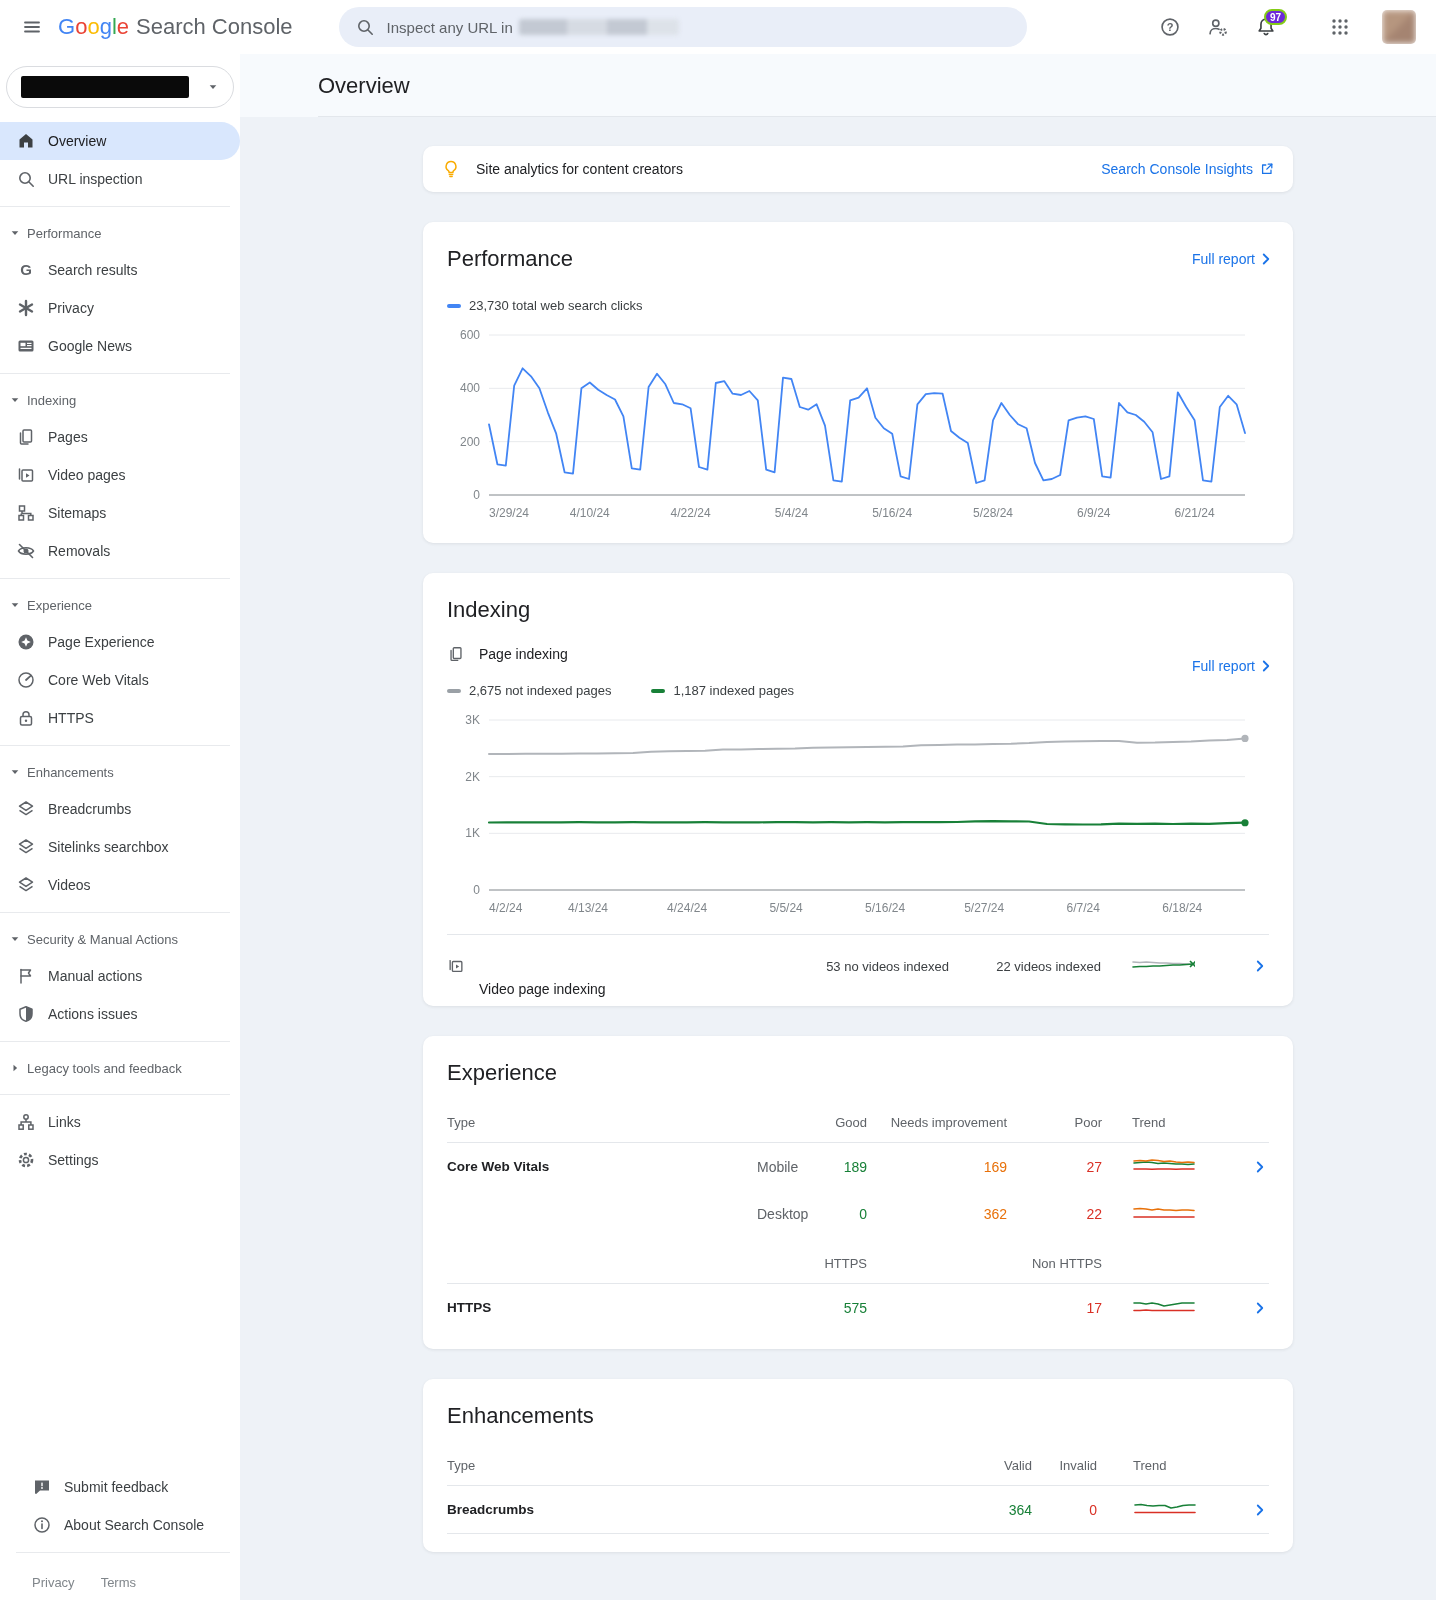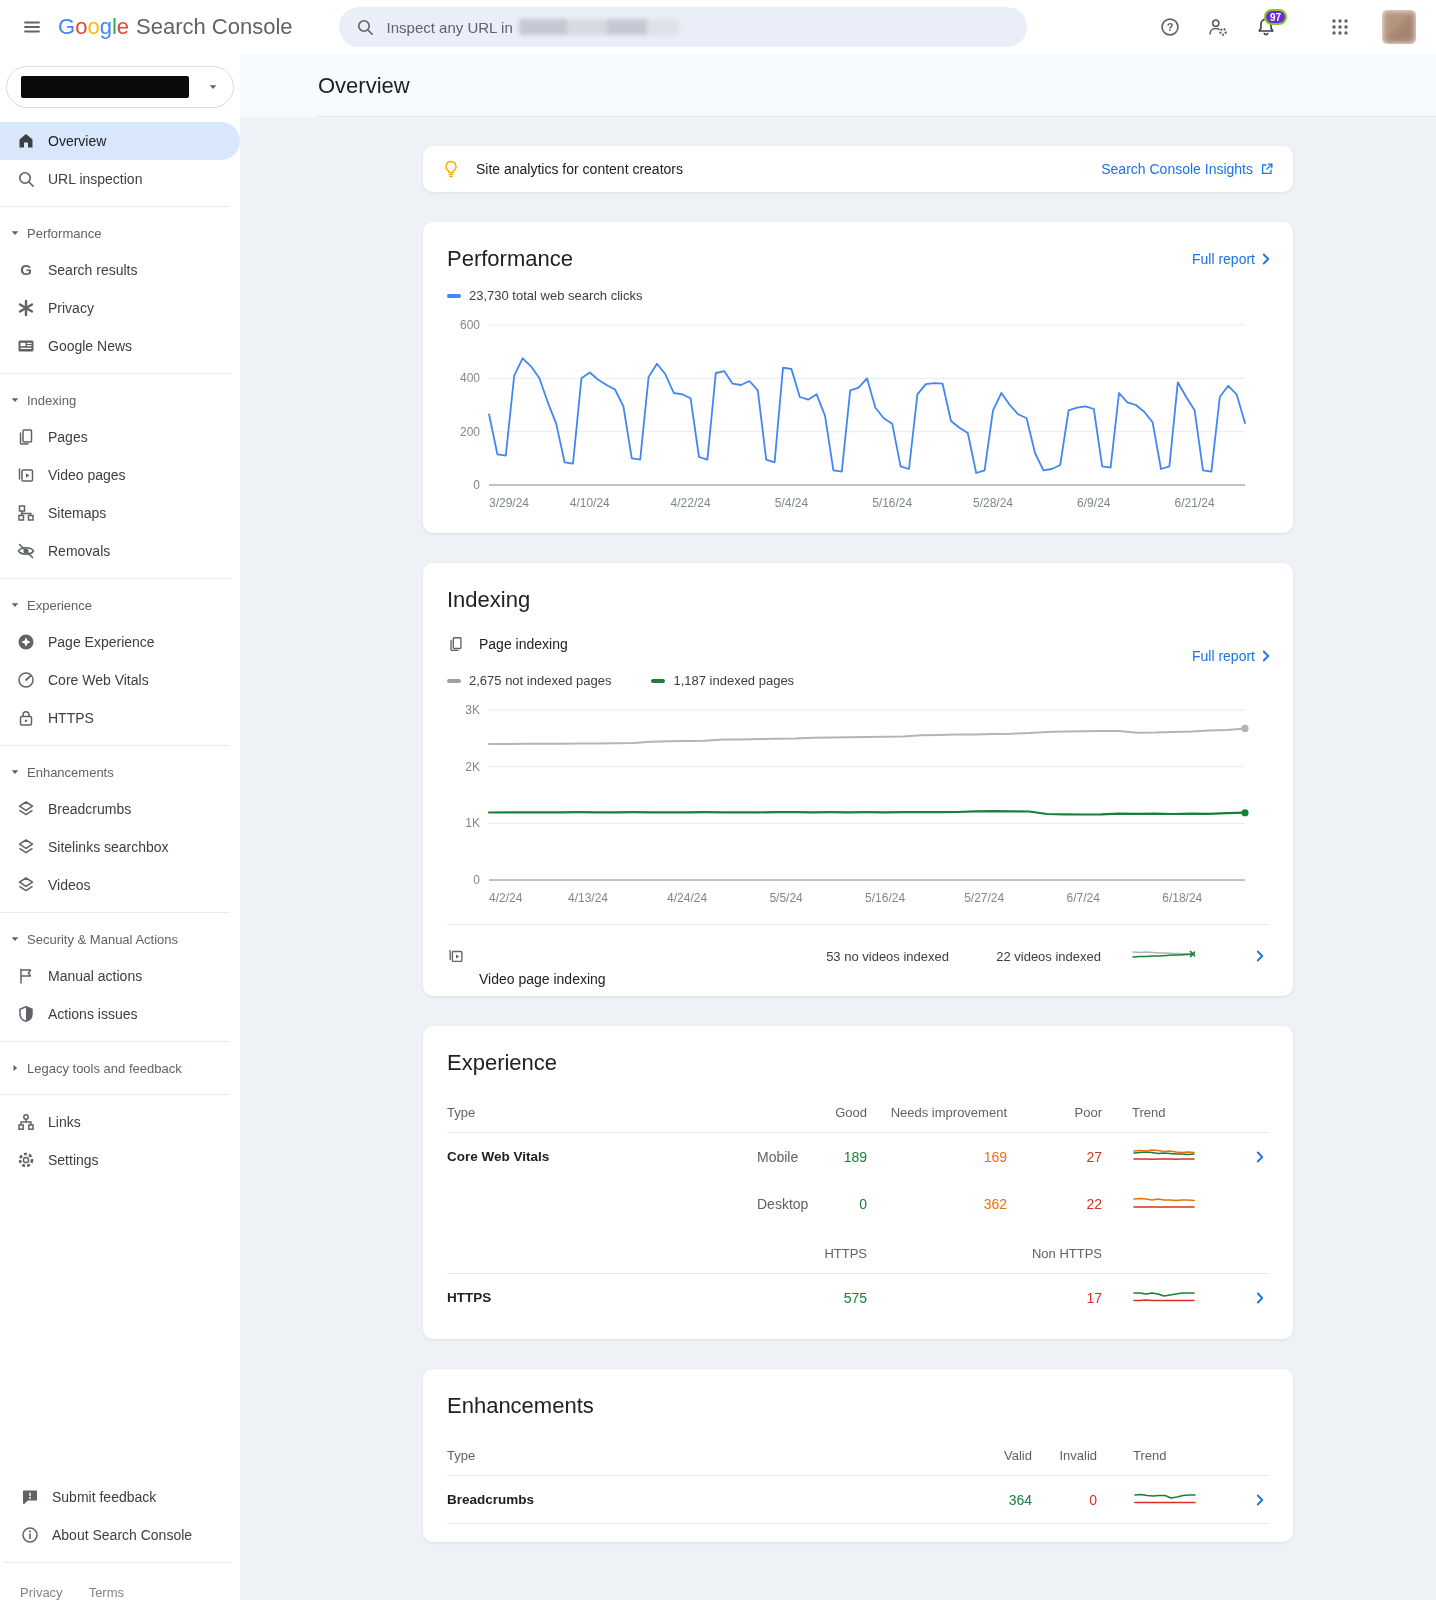--- a/index.html
+++ b/index.html
@@ -36,41 +36,41 @@
   .redact-black { width:168px; height:22px; background:#0a0a0a; border-radius:2px; }
   .property-selector svg { margin-left:auto; }
   .nav-item { height:38px; display:flex; align-items:center; padding-left:16px; cursor:pointer; color:#3c4043; }
   .nav-item .nico { width:20px; height:20px; flex:0 0 20px; display:flex; align-items:center; justify-content:center; }
   .nav-item .nlabel { margin-left:12px; white-space:nowrap; }
   .nav-item.selected { background:#d9e7fd; border-radius:0 19px 19px 0; color:#202124; }
   .nav-section { height:36px; display:flex; align-items:center; padding-left:9px; color:#5f6368; font-size:13px; cursor:pointer; margin-top:4px; }
   .nav-section .caret { width:12px; display:flex; }
   .nav-section .stitle { margin-left:6px; white-space:nowrap; }
   .sdivider { height:1px; background:#e8eaed; margin:8px 10px 8px 0; }
-  .sidebar-footer { position:absolute; left:4px; right:0; bottom:0; background:#fff; padding-bottom:0; }
+  .sidebar-footer { position:absolute; left:16px; right:0; bottom:0; background:#fff; padding-bottom:10px; }
   .footer-links { display:flex; gap:26px; color:#80868b; font-size:13px; padding:14px 0 0 16px; }
   .footer-links span { cursor:pointer; }
 
   
   .heading-band { height:63px; background:#f7fafd; display:flex; align-items:center; padding-left:78px; position:relative; }
   .heading-band h1 { font-size:22px; font-weight:400; color:#202124; }
   .heading-band::after { content:""; position:absolute; left:78px; right:0; bottom:0; height:1px; background:#e3e7ec; }
   .content { padding-top:29px; }
   .container { width:870px; margin-left:183px; }
   .card { background:#fff; border-radius:10px; box-shadow:0 1px 3px rgba(60,64,67,.10); }
 
   .banner { height:46px; display:flex; align-items:center; padding:0 18px; }
   .banner .btext { font-size:14px; color:#202124; margin-left:15px; }
   .banner .blink { margin-left:auto; display:flex; align-items:center; gap:6px; color:#1a73e8; font-size:14px; cursor:pointer; }
 
   section.card { margin-top:30px; padding:24px 24px 18px 24px; position:relative; }
   .card-title { font-size:22px; font-weight:400; color:#202124; }
   .full-report { position:absolute; right:18px; display:flex; align-items:center; gap:2px; color:#1a73e8; font-size:14px; cursor:pointer; }
   .perf .full-report { top:28px; }
-  .legend-row { display:flex; align-items:center; gap:40px; margin-top:16px; }
+  .legend-row { display:flex; align-items:center; gap:40px; margin-top:26px; }
   .legend-item { display:flex; align-items:center; gap:8px; font-size:13px; color:#3c4043; }
   .dash { width:14px; height:4px; border-radius:2px; }
   .chart-host { margin-top:12px; }
   .chart-host svg { display:block; }
 
   .subrow { display:flex; align-items:center; margin-top:22px; }
   .subrow .rtitle { font-size:14px; color:#202124; margin-left:14px; }
   .idx .full-report { top:84px; }
 
   .video-row { display:grid; grid-template-columns:1fr 150px 152px 116px 52px; align-items:center; height:54px; border-top:1px solid #e4e7eb; margin-top:14px; font-size:13px; color:#3c4043; }

